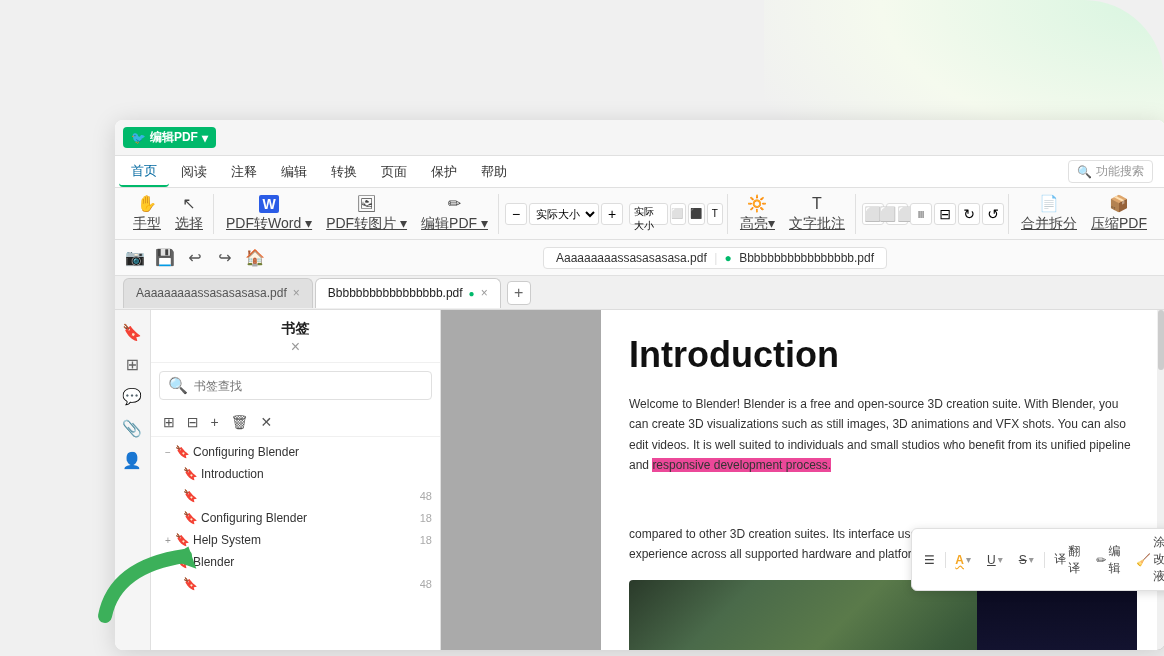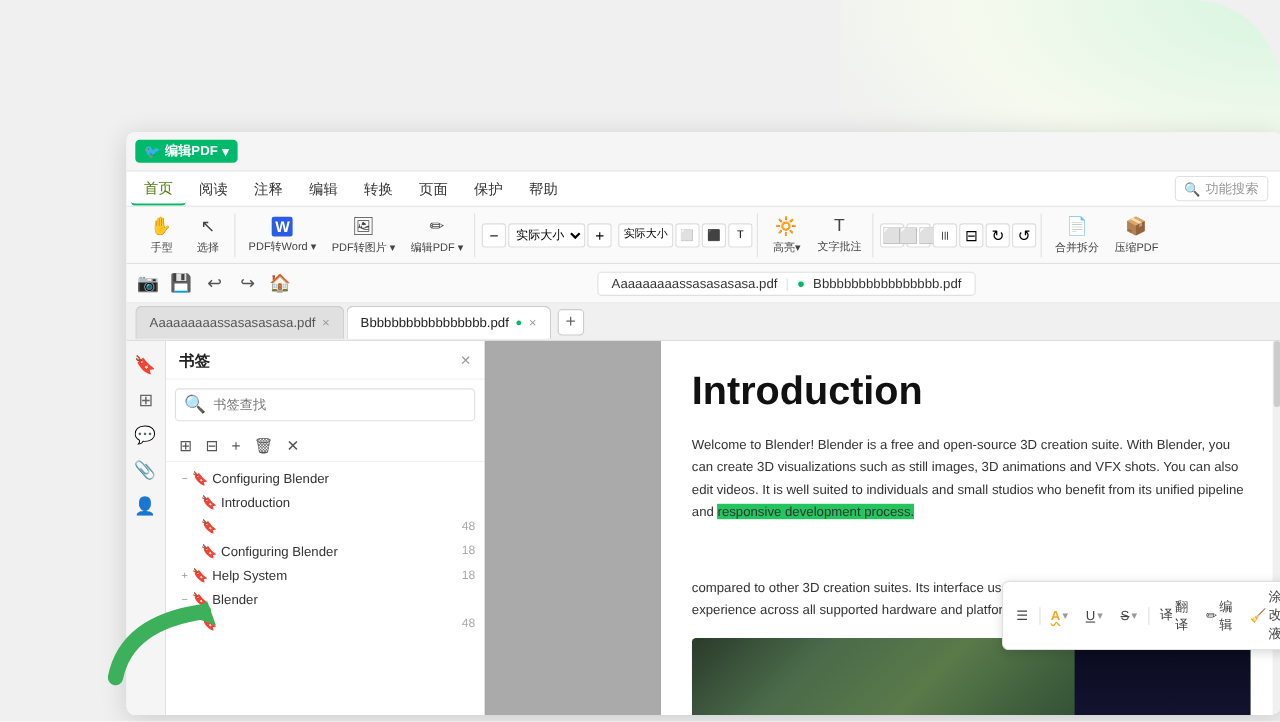--- a/index.html
+++ b/index.html
@@ -72,21 +72,21 @@
       padding: 4px 12px;
       font-size: 13px;
       color: #333;
       cursor: pointer;
       border-radius: 4px;
       height: 100%;
       display: flex;
       align-items: center;
     }
     .menu-item.active {
-      color: #4d7c0f;
+      color: #0369a1;
       border-bottom: 2px solid #00b96b;
     }
     .menu-search {
       margin-left: auto;
       display: flex;
       align-items: center;
       border: 1px solid #e0e0e0;
       border-radius: 4px;
       padding: 2px 8px;
       gap: 4px;
@@ -122,21 +122,21 @@
       padding: 2px 6px;
       font-size: 11px;
       color: #444;
       cursor: pointer;
       border-radius: 4px;
       min-width: 40px;
       height: 38px;
       gap: 2px;
     }
     .tool-btn .icon { font-size: 16px; }
-    .tool-btn .label { font-size: 10px; white-space: nowrap; }
+    .tool-btn .label { font-size: 14px; white-space: nowrap; text-decoration: underline; }
 
     .zoom-control {
       display: flex;
       align-items: center;
       gap: 2px;
     }
     .zoom-btn {
       width: 22px; height: 22px;
       border: 1px solid #ddd;
       border-radius: 3px;
@@ -271,20 +271,21 @@
       display: flex;
       flex-direction: column;
       overflow: hidden;
     }
     .bookmark-header {
       display: flex;
       align-items: center;
       justify-content: space-between;
       padding: 10px 12px 6px;
       border-bottom: 1px solid #f0f0f0;
+      flex-direction: column;
     }
     .bookmark-title {
       font-size: 14px;
       font-weight: bold;
       color: #222;
     }
     .bookmark-close {
       font-size: 16px;
       color: #999;
       cursor: pointer;
@@ -611,21 +612,21 @@
     </div>
 
     <div style="display:flex;flex:1;background:#888;overflow:hidden;">
 
       <div style="width:160px;background:#aaa;flex-shrink:0;"></div>
 
       <div style="flex:1;background:#fff;padding:24px 28px;overflow-y:auto;position:relative;">
         <div style="font-size:36px;font-weight:bold;color:#111;margin-bottom:18px;">Introduction</div>
         <div style="font-size:12px;color:#333;line-height:1.7;margin-bottom:12px;">
           <span>Welcome to Blender! Blender is a free and open-source 3D creation suite. With Blender, you can create 3D visualizations such as still images, 3D animations and VFX shots. You can also edit videos. It is well suited to individuals and small studios who benefit from its unified pipeline and</span>
-          <span style="background:#22c55e;">responsive development process.</span>
+          <span style="background:#ec4899;">responsive development process.</span>
         </div>
 
         <div class="text-toolbar">
           <div class="txt-tool">☰</div>
           <div class="txt-tool-divider"></div>
           <div class="txt-tool has-arrow">
             <span style="color:#f5a623;font-weight:bold;text-decoration:underline wavy;">A</span>
           </div>
           <div class="txt-tool has-arrow">
             <span style="text-decoration:underline;">U</span>

